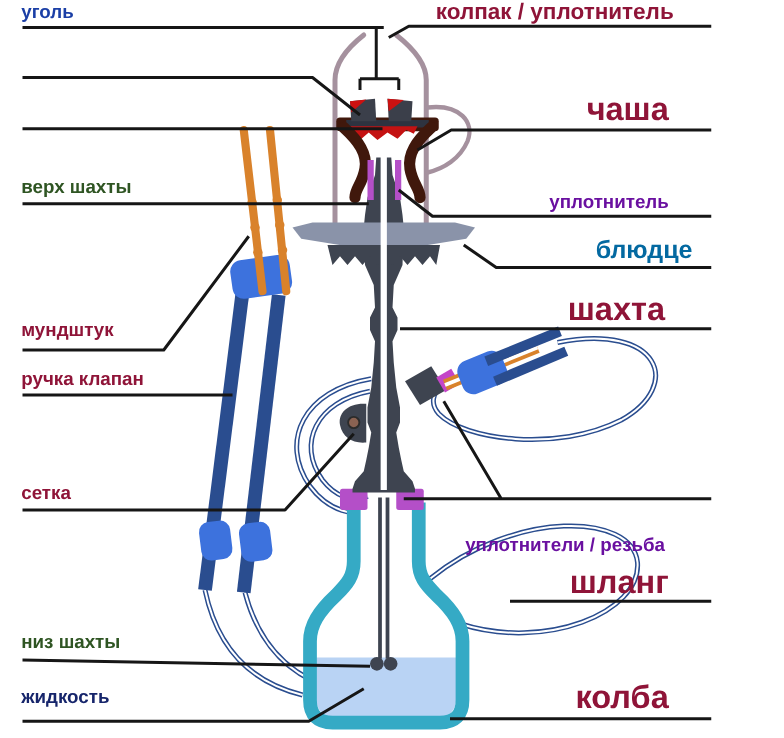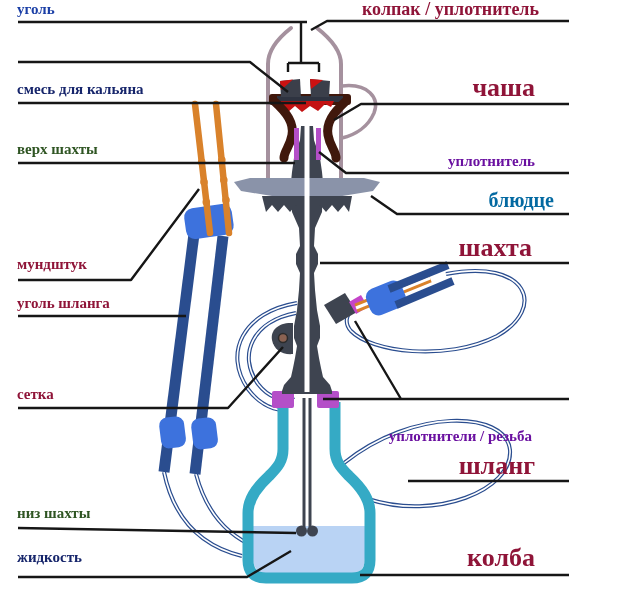--- a/index.html
+++ b/index.html
@@ -1,17 +1,17 @@
 <!DOCTYPE html>
 <html><head>
 <meta charset="utf-8">
 <style>
   html,body{margin:0;padding:0;background:#fff;}
   #stage{position:relative;width:569px;height:590px;background:#ffffff;overflow:hidden;
-         font-family:Liberation Serif, serif;}
+         font-family:Liberation Sans, sans-serif;}
   #art{position:absolute;left:0;top:0;}
   .lbl{position:absolute;font-weight:700;white-space:nowrap;line-height:1.05;}
   .pos-l{left:17px;}
   .s{font-size:15px;}
   .m18{font-size:18px;}
   .m20{font-size:20px;}
   .l{font-size:26px;}
 </style>
 </head>
 <body>
@@ -147,24 +147,23 @@
       <path d="M 18,408 L 228,408 L 283,347"></path>
       <path d="M 323,399 L 590,399 M 355,321 L 401,399"></path>
       <path d="M 408,481 L 593,481"></path>
       <path d="M 18,528 L 296,533"></path>
       <path d="M 18,577 L 247,577 L 291,551"></path>
       <path d="M 360,575 L 593,575"></path>
     </g>
   </svg>
 
   <div class="lbl s pos-l" style="top: 2px; color: rgb(27, 63, 166);">уголь</div>
-  <div class="lbl s pos-l" style="top: 82px; color: rgb(22, 37, 107);">смесь для кальяна</div>
   <div class="lbl s pos-l" style="top: 142px; color: rgb(47, 85, 35);">верх шахты</div>
   <div class="lbl s pos-l" style="top: 257px; color: rgb(143, 20, 56);">мундштук</div>
-  <div class="lbl s pos-l" style="top: 296px; color: rgb(143, 20, 56);">уголь шланга</div>
+  <div class="lbl s pos-l" style="top: 296px; color: rgb(143, 20, 56);">ручка клапан</div>
   <div class="lbl s pos-l" style="top: 387px; color: rgb(143, 20, 56);">сетка</div>
   <div class="lbl s pos-l" style="top: 506px; color: rgb(47, 85, 35);">низ шахты</div>
   <div class="lbl s pos-l" style="top: 550px; color: rgb(22, 37, 107);">жидкость</div>
 
   <div class="lbl m18" style="top: 0px; right: 30px; color: rgb(143, 20, 56);">колпак / уплотнитель</div>
   <div class="lbl l" style="top: 74px; right: 34px; color: rgb(143, 20, 56);">чаша</div>
   <div class="lbl s" style="top: 154px; right: 34px; color: rgb(106, 16, 160);">уплотнитель</div>
   <div class="lbl m20" style="top: 190px; right: 15px; color: #0369a1;">блюдце</div>
   <div class="lbl l" style="top: 234px; right: 37px; color: rgb(143, 20, 56);">шахта</div>
   <div class="lbl s" style="top: 381px; right: 37px; color: rgb(106, 16, 160); margin-top: 48px;">уплотнители / резьба</div>

